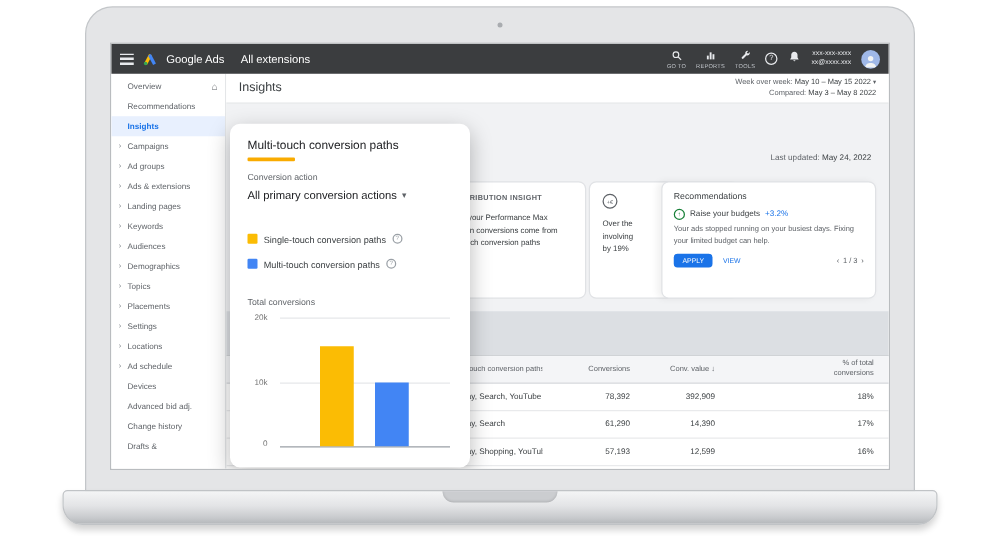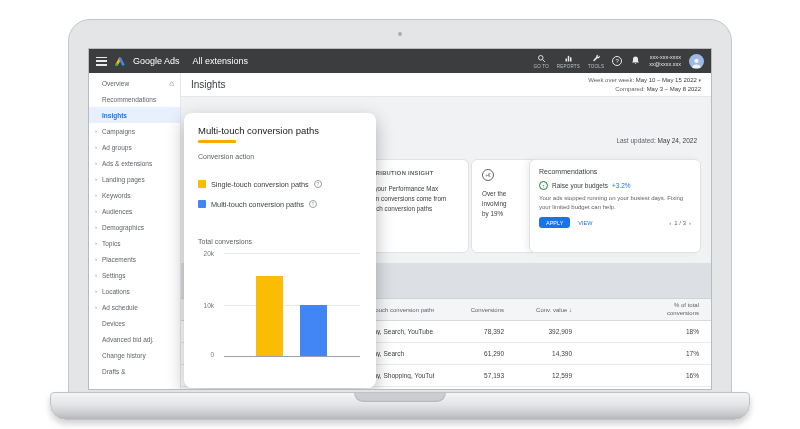--- a/index.html
+++ b/index.html
@@ -1,21 +1,21 @@
 <!DOCTYPE html>
 <html><head>
 <meta charset="utf-8">
 <style>
   * { box-sizing: border-box; margin: 0; padding: 0; }
   html,body { width:800px; height:429px; background:#ffffff; overflow:hidden;
               font-family:"Liberation Sans", sans-serif; }
 
   
   .laptop { position:absolute; inset:0; }
-  .screen-shell { position:absolute; left:68px; top:19px; width:664px; height:388px;
+  .screen-shell { position:absolute; left:68px; top:5px; width:664px; height:388px;
                   background:#e4e5e7; border:1px solid #c3c6c9;
                   border-radius:22px 22px 0 0; }
   .camera { position:absolute; top:12px; left:50%; transform:translateX(-50%);
             width:4px; height:4px; border-radius:50%; background:#a9acb0; }
   .base { position:absolute; left:50px; top:392px; width:700px; height:28px;
           background:linear-gradient(180deg,#f4f5f6 0%,#e3e4e6 45%,#c9cbce 80%,#b5b8bb 100%);
           border:1px solid #c0c3c6; border-radius:4px 4px 16px 16px;
           box-shadow:0 4px 6px rgba(0,0,0,.18); }
   .notch { position:absolute; top:0; left:50%; transform:translateX(-50%);
            width:92px; height:9px; background:#cbcdd0; border-radius:0 0 9px 9px;
@@ -118,21 +118,21 @@
   .overlay-card { position:absolute; left:95px; top:64px; width:192px; height:275px;
                   background:#fff; border-radius:8px; padding:8px 14px 0;
                   box-shadow:0 6px 18px rgba(0,0,0,.28); z-index:10; }
   .ov-title { margin-top:4px; font-size:9.5px; color:#202124; font-weight:500; }
   .ov-underline { width:38px; height:3px; background:#f9ab00; border-radius:1px; margin-top:4px; }
   .ov-ca-label { margin-top:10px; font-size:7px; color:#5f6368; }
   .ov-ca-value { margin-top:5px; font-size:9px; color:#202124; display:flex;
                  align-items:center; gap:4px; cursor:pointer; }
   .ov-ca-value .caret { font-size:7px; color:#5f6368; }
   .ov-legend { margin-top:20px; }
-  .legend-row { display:flex; gap:5px; height:20px; }
+  .legend-row { display:flex; align-items:center; gap:5px; height:20px; }
   .swatch { width:8px; height:8px; border-radius:1px; flex:none; }
   .legend-label { font-size:7.3px; color:#3c4043; white-space:nowrap; }
   .help-circle { width:8px; height:8px; border:1px solid #9aa0a6; border-radius:50%;
                  color:#9aa0a6; font-size:5px; display:flex; align-items:center;
                  justify-content:center; cursor:pointer; flex:none; }
   .ov-chart-title { margin-top:18px; font-size:7px; color:#5f6368; }
   .ov-chart { position:relative; margin-top:8px; height:104px; }
   .ytick { position:absolute; left:0; width:16px; text-align:right;
            font-size:6.5px; color:#757575; }
   .ytick.t0 { top:-3px; } .ytick.t1 { top:49px; } .ytick.t2 { top:98px; }
@@ -383,20 +383,24 @@
             
             
           </div>
         </div>
       </div>
 
       <div class="overlay-card">
         <div class="ov-title">Multi-touch conversion paths</div>
         <div class="ov-underline"></div>
         <div class="ov-ca-label">Conversion action</div>
+        <div class="ov-ca-value">
+          <span>All primary conversion actions</span>
+          <span class="caret">▾</span>
+        </div>
         <div class="ov-legend">
           <div class="legend-row">
             <span class="swatch" style="background: rgb(251, 188, 4);"></span>
             <span class="legend-label">Single-touch conversion paths</span>
             <span class="help-circle">?</span>
           </div>
           <div class="legend-row">
             <span class="swatch" style="background: rgb(66, 133, 244);"></span>
             <span class="legend-label">Multi-touch conversion paths</span>
             <span class="help-circle">?</span>

